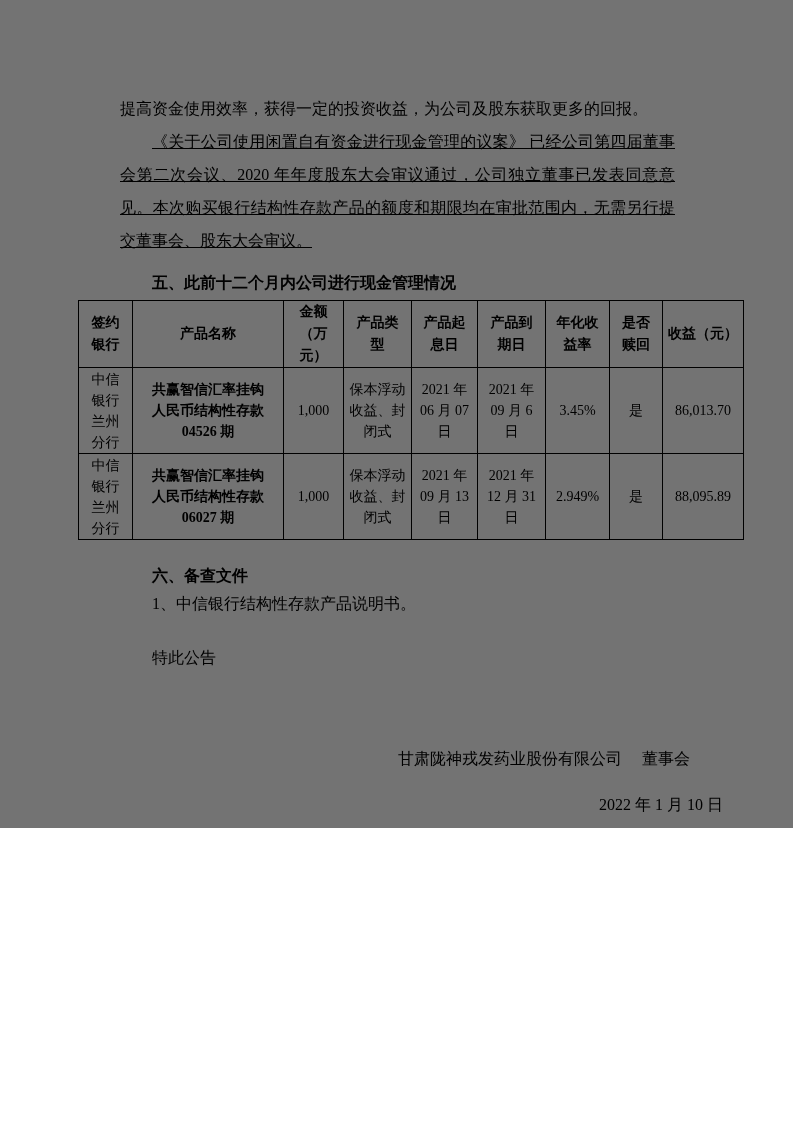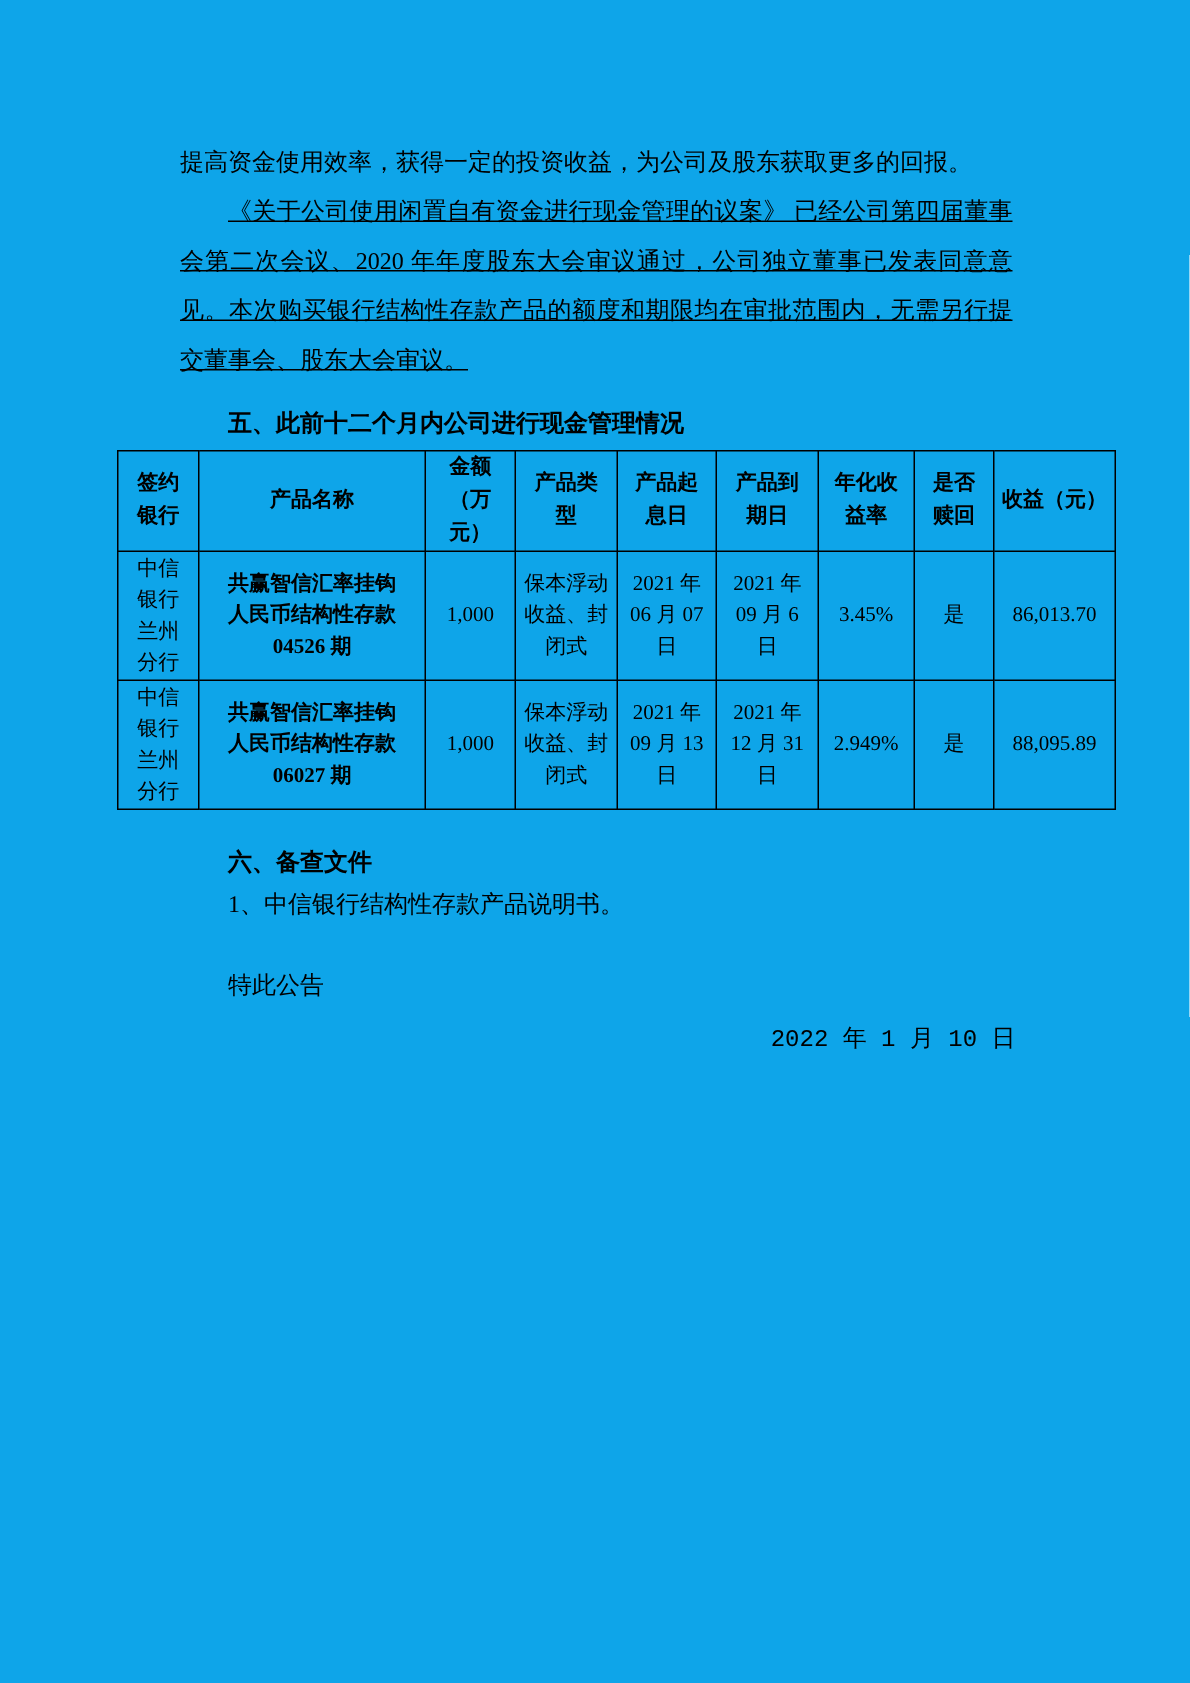--- a/index.html
+++ b/index.html
@@ -3,22 +3,22 @@
 <meta charset="utf-8">
 <style>
   html, body {
     margin: 0;
     padding: 0;
     background: #ffffff;
   }
   .page {
     position: relative;
     width: 793px;
-    height: 1122px;
-    background: #0ea5e9;
+    height: 828px;
+    background: #737373;
     color: #000000;
     font-family: "Liberation Serif", "DejaVu Serif", serif;
     box-sizing: border-box;
     padding-top: 92px;
     overflow: hidden;
   }
   .para {
     font-size: 16px;
     line-height: 33px;
     margin: 0 118px 0 120px;
@@ -72,25 +72,24 @@
   #closing { margin-top: 26px; line-height: 28px; text-indent: 32px; }
   #signature {
     margin-top: 72px;
     margin-right: 103px;
     line-height: 30px;
     text-align: right;
     font-size: 16px;
   }
   #date {
     margin-top: 6px;
-    margin-right: 116px;
+    margin-right: 70px;
     line-height: 30px;
     text-align: right;
     font-size: 16px;
-    font-family: Liberation Mono, monospace;
   }
   .indent { text-indent: 32px; }
 </style>
 </head>
 <body>
 
 <div class="page">
 
   <p class="para" id="intro-para">提高资金使用效率，获得一定的投资收益，为公司及股东获取更多的回报。</p>
 
@@ -149,16 +148,17 @@
       </tr>
     </tbody>
   </table>
 
   <h2 class="heading" id="sec6-heading">六、备查文件</h2>
 
   <p class="para" id="sec6-item">1、中信银行结构性存款产品说明书。</p>
 
   <p class="para" id="closing">特此公告</p>
 
+  <p id="signature">甘肃陇神戎发药业股份有限公司　 董事会</p>
 
   <p id="date">2022 年 1 月 10 日</p>
 
 </div>
 
 </body></html>

